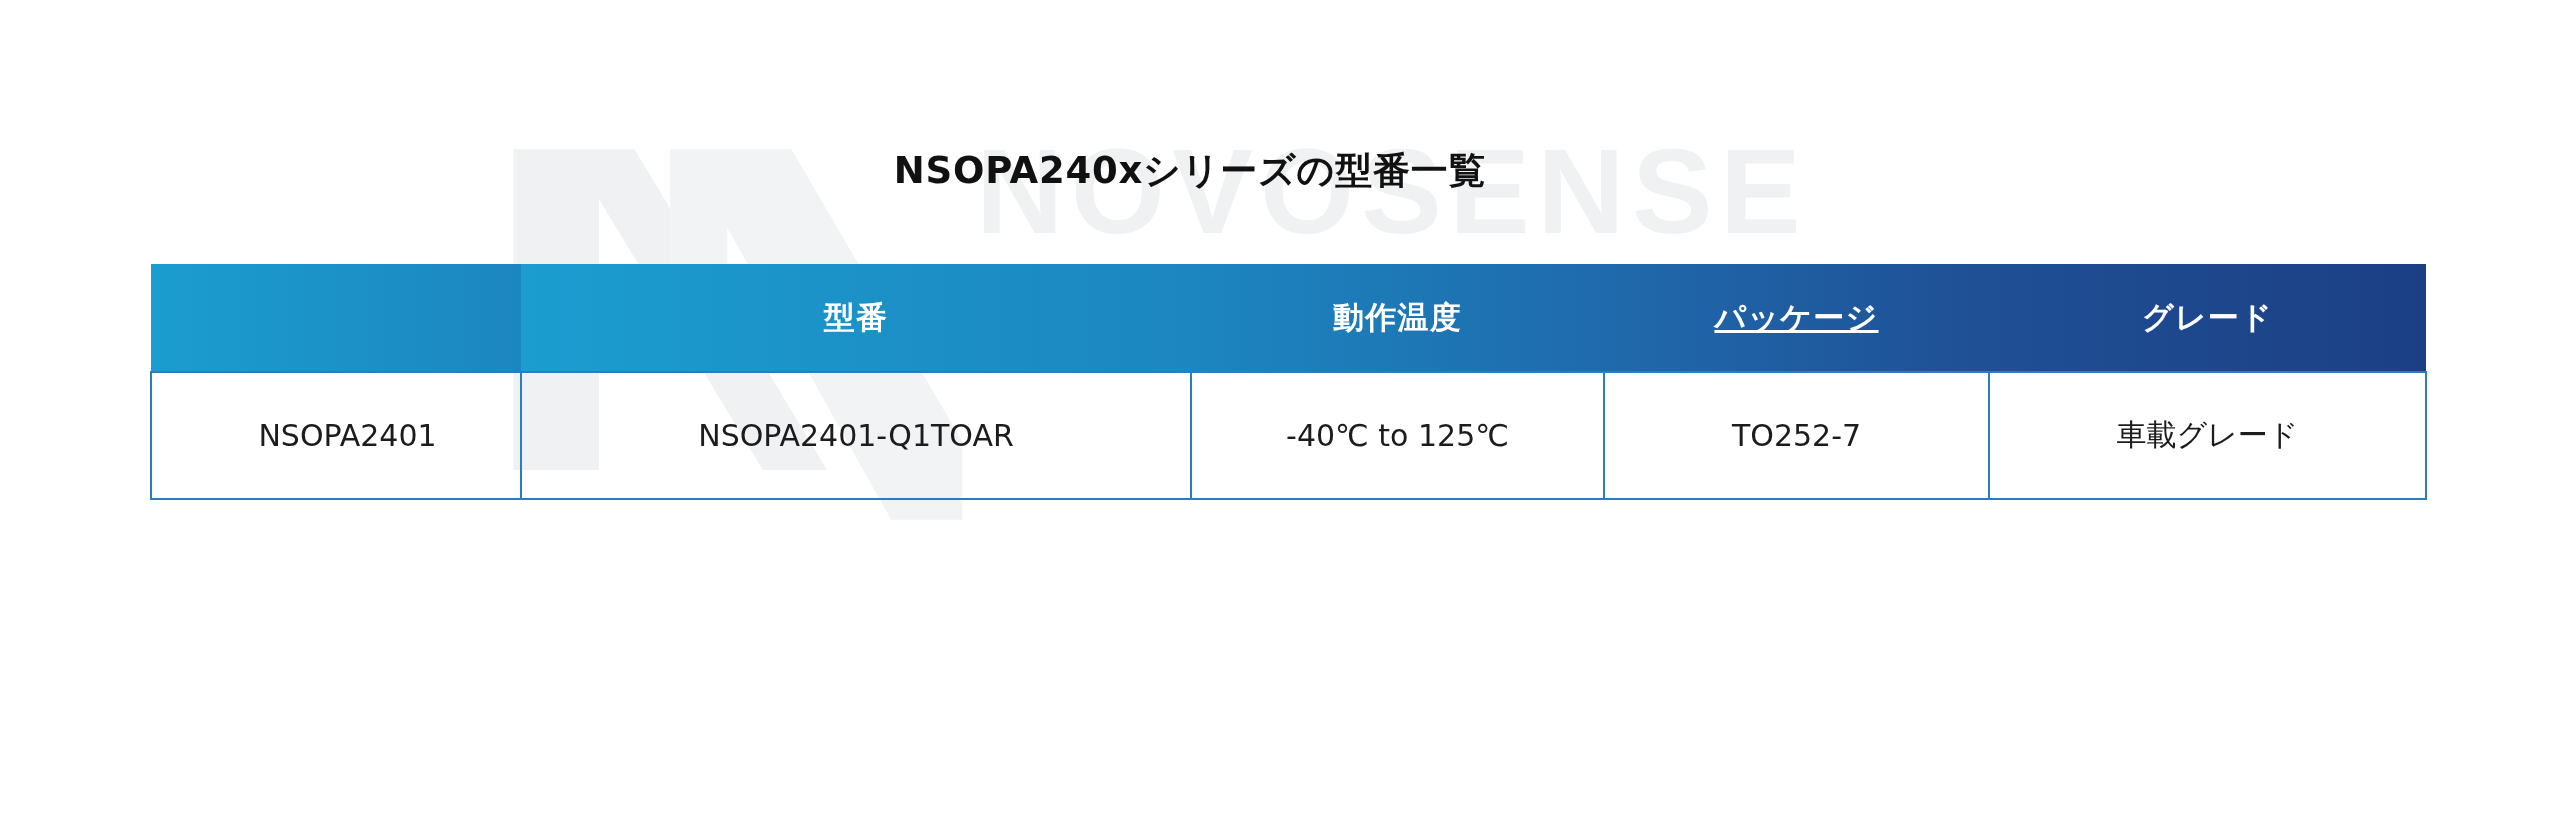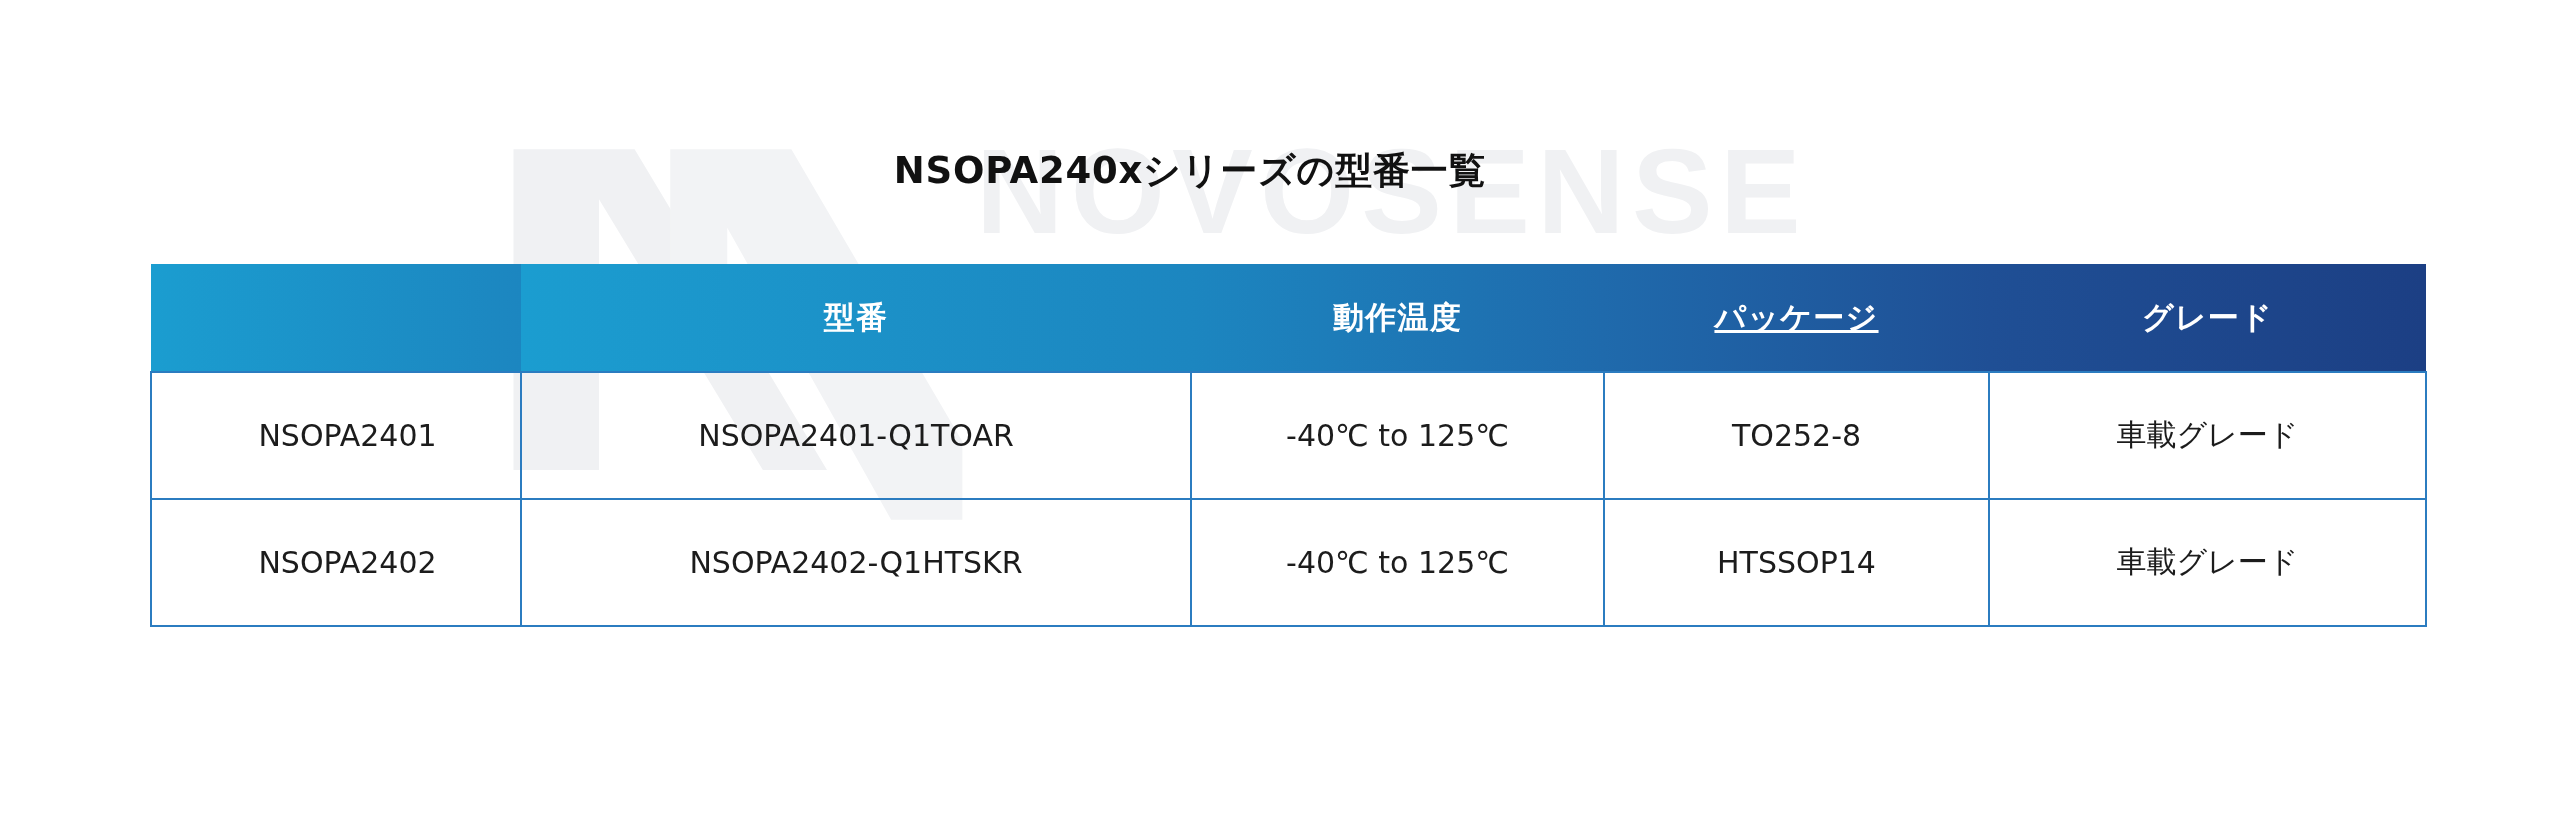--- a/index.html
+++ b/index.html
@@ -162,28 +162,21 @@
           <th class="h2">動作温度</th>
           <th class="h3">パッケージ</th>
           <th class="h4">グレード</th>
         </tr>
       </thead>
       <tbody>
         <tr>
           <td>NSOPA2401</td>
           <td>NSOPA2401-Q1TOAR</td>
           <td>-40℃ to 125℃</td>
-          <td>TO252-8</td>
-          <td>車載グレード</td>
-        </tr>
-        <tr>
-          <td>NSOPA2402</td>
-          <td>NSOPA2402-Q1HTSKR</td>
-          <td>-40℃ to 125℃</td>
-          <td>HTSSOP14</td>
+          <td>TO252-7</td>
           <td>車載グレード</td>
         </tr>
       </tbody>
     </table>
   </div>
 
 </div>
 
 
 </body></html>

